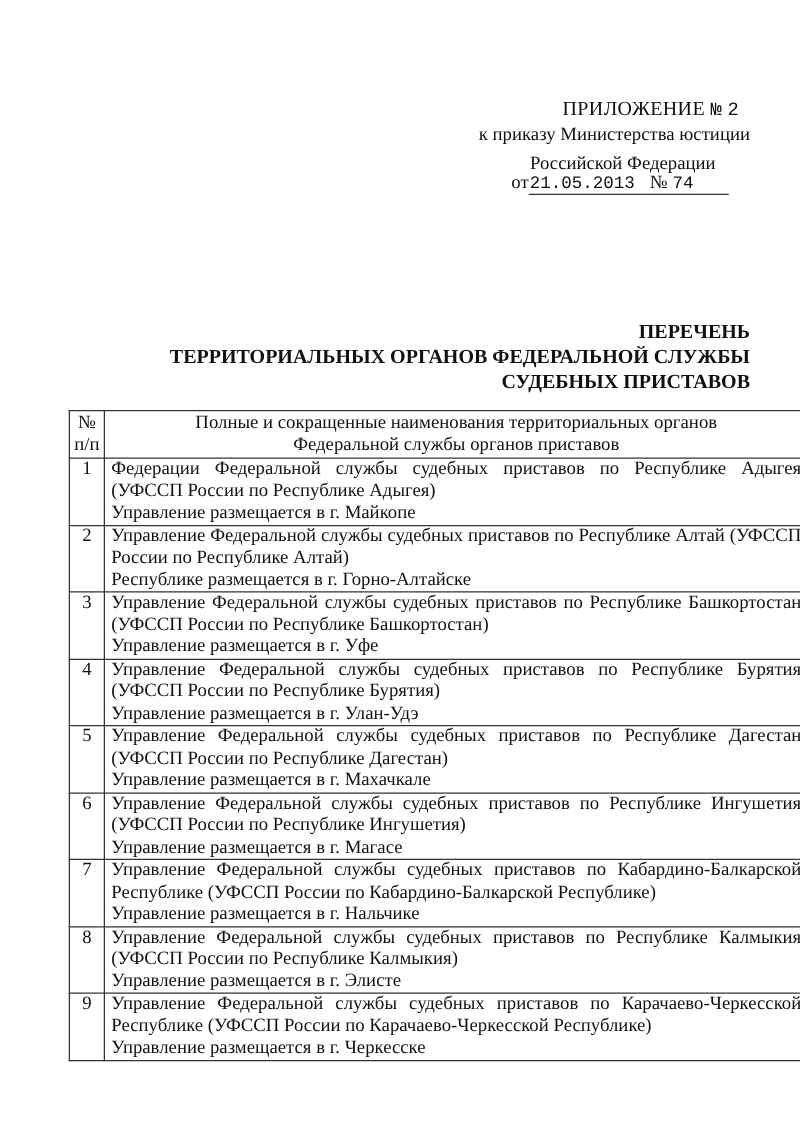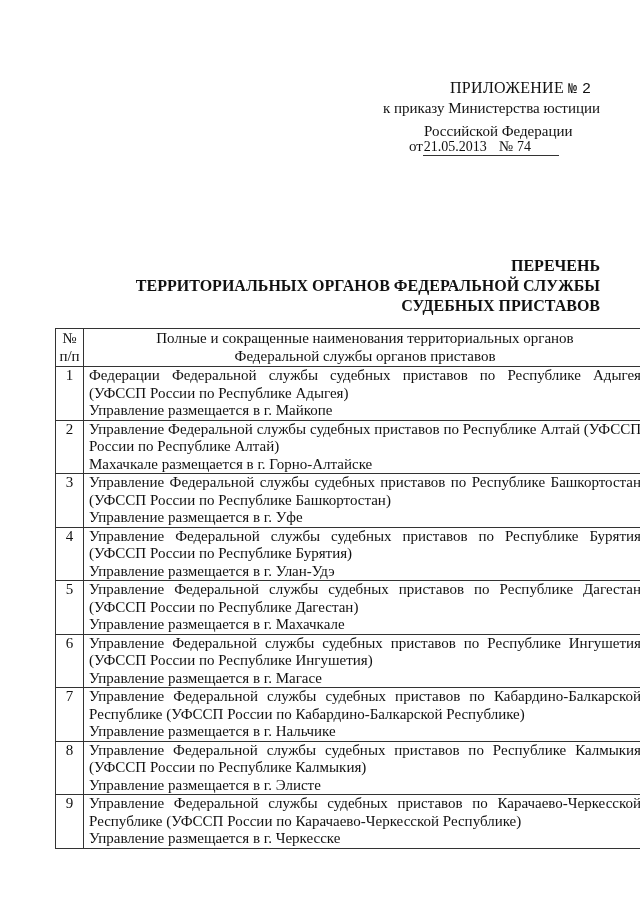--- a/index.html
+++ b/index.html
@@ -10,21 +10,21 @@
   }
   .appendix {
     position:absolute; left:380px; top:78px; width:300px;
     font-size:15px; line-height:20px;
   }
   .appendix .title { position:absolute; left:70px; top:0; font-size:16px; letter-spacing:0.3px; white-space:nowrap; }
   .appendix .title .num { font-family:"Liberation Mono", "DejaVu Sans Mono", monospace; font-size:15px; }
   .appendix .line2 { position:absolute; left:3px; top:20px; white-space:nowrap; }
   .appendix .line3 { position:absolute; left:44px; top:43px; white-space:nowrap; }
   .appendix .line4 { position:absolute; left:29px; top:58px; white-space:nowrap; }
-  .mono { font-family:Liberation Serif, serif; font-size:14px; }
+  .mono { font-family:Liberation Mono, monospace; font-size:14px; }
   .ul { border-bottom:1px solid #333; display:inline-block; line-height:16px; }
   .date-ul { padding:0 6px 0 1px; }
   .no-ul { padding:0 28px 0 6px; }
 
   .heading {
     position:absolute; left:60px; width:540px; top:256px;
     text-align:right; font-weight:bold; font-size:16px; line-height:20px;
   }
 
   .tbl {
@@ -79,21 +79,21 @@
       <td class="c1">1</td>
       <td class="c2">
         <div>Федерации Федеральной службы судебных приставов по Республике Адыгея (УФССП России по Республике Адыгея)</div>
         <div>Управление размещается в г. Майкопе</div>
       </td>
     </tr>
     <tr>
       <td class="c1">2</td>
       <td class="c2">
         <div>Управление Федеральной службы судебных приставов по Республике Алтай (УФССП России по Республике Алтай)</div>
-        <div>Махачкале размещается в г. Горно-Алтайске</div>
+        <div>Республике размещается в г. Горно-Алтайске</div>
       </td>
     </tr>
     <tr>
       <td class="c1">3</td>
       <td class="c2">
         <div>Управление Федеральной службы судебных приставов по Республике Башкортостан (УФССП России по Республике Башкортостан)</div>
         <div>Управление размещается в г. Уфе</div>
       </td>
     </tr>
     <tr>

